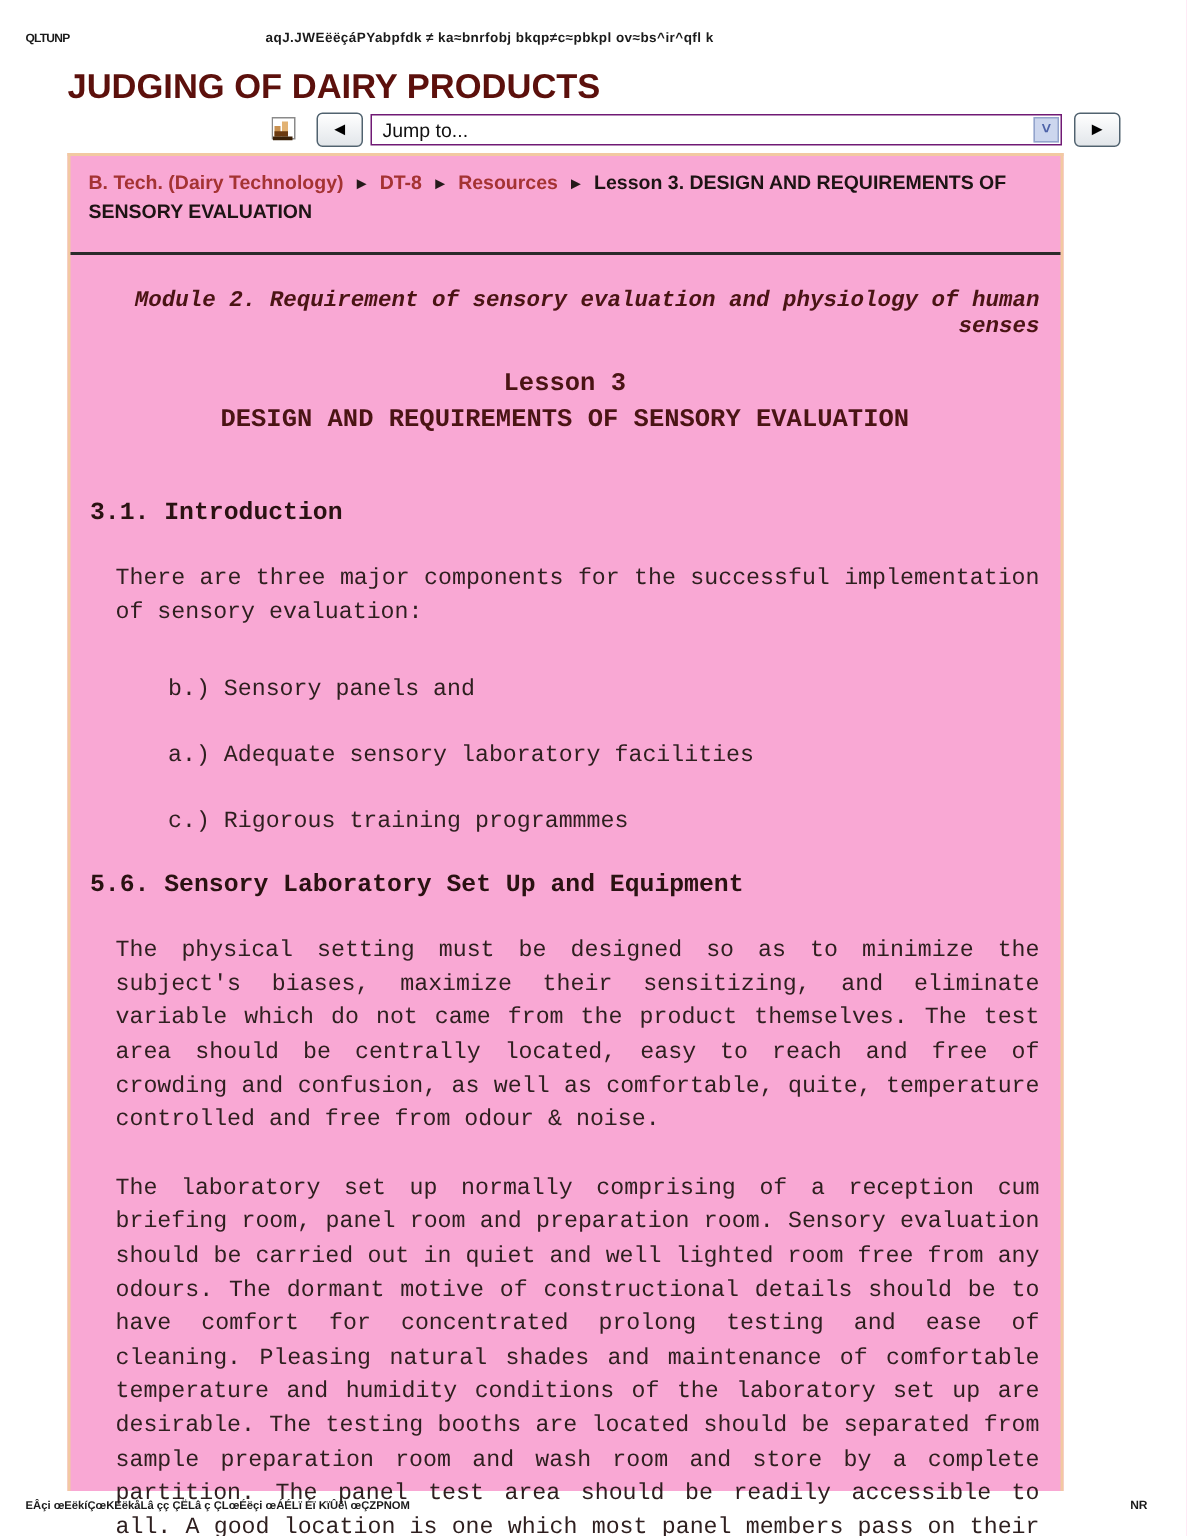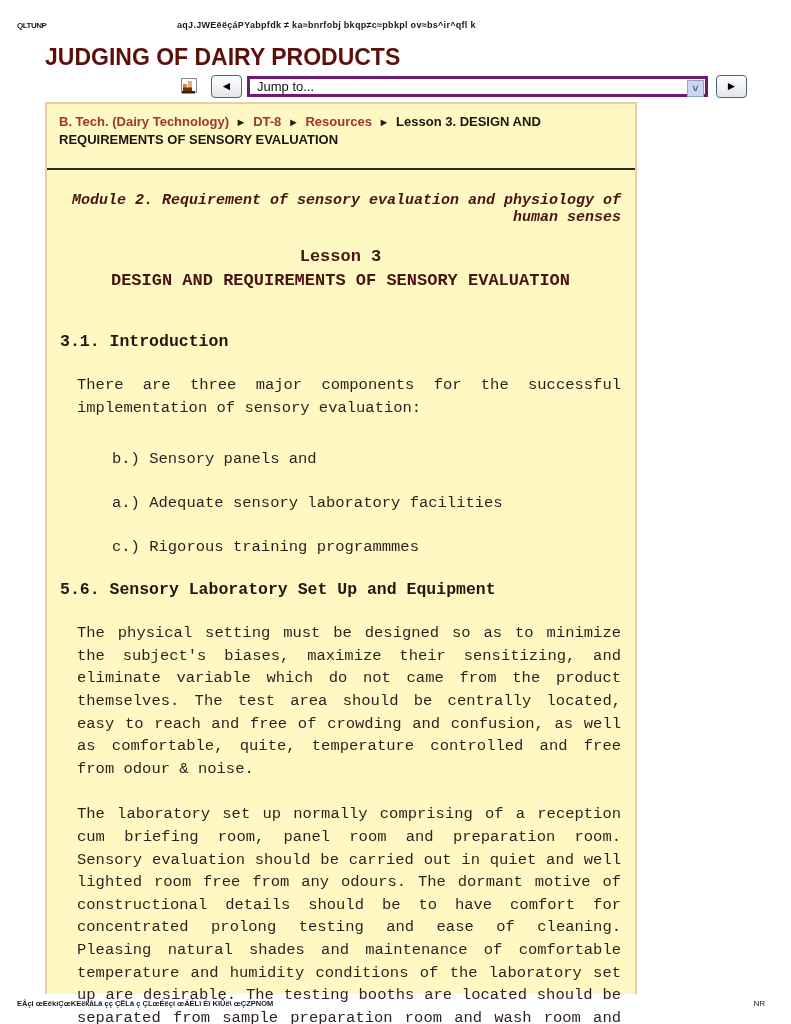--- a/index.html
+++ b/index.html
@@ -5,21 +5,21 @@
   * { margin:0; padding:0; box-sizing:border-box; }
   html,body { background:#ffffff; }
   body {
     width:791px; height:1024px; position:relative; overflow:hidden;
     font-family:"Liberation Sans", sans-serif;
   }
   
   .print-hdr-left  { position:absolute; top:21px; left:17px;  font-size:8px; color:#1a1a1a; letter-spacing:-0.5px; font-weight:bold;}
   .print-hdr-center{ position:absolute; top:20px; left:177px; font-size:9px; color:#1a1a1a; letter-spacing:0.3px; font-weight:bold;}
   .print-ftr-left  { position:absolute; top:999px; left:17px; font-size:7.5px; color:#1a1a1a; font-weight:bold;}
-  .print-ftr-right { position:absolute; top:999px; right:26px; font-size:8px; color:#1a1a1a; font-weight:normal;}
+  .print-ftr-right { position:absolute; top:999px; right:26px; font-size:8px; color:#1a1a1a; font-weight:bold;}
 
   
   .page-title {
     position:absolute; top:44px; left:45px;
     font-size:23px; font-weight:bold; color:#5c100c; letter-spacing:0px;
   }
 
   
   .toolbar {
     position:absolute; top:74px; left:181px; width:566px; height:24px;
@@ -28,34 +28,34 @@
   .grades-icon { width:17px; height:17px; margin-right:13px; cursor:pointer; }
   .nav-btn {
     width:31px; height:23px; border:1px solid #50626f; border-radius:4px;
     background:linear-gradient(#ffffff,#e2e6ea);
     display:flex; align-items:center; justify-content:center;
     font-size:12px; color:#000; cursor:pointer; flex:0 0 auto;
   }
   .nav-btn.back { margin-right:5px; }
   .nav-btn.fwd  { margin-left:8px; }
   .jump-select {
-    flex:1 1 auto; height:21px; border:3px solid #701a75; background:#fff;
+    flex:1 1 auto; height:21px; border:1px solid #701a75; background:#fff;
     position:relative; display:flex; align-items:center;
     font-size:13px; color:#111; padding-left:7px; cursor:pointer;
   }
   .select-btn {
     position:absolute; right:1px; top:1px; width:17px; height:17px;
     background:#ccd6ee; border:1px solid #93a4cc; color:#4d62a8;
     font-size:11px; line-height:15px; text-align:center; font-weight:bold;
   }
 
   
   .content-box {
-    position:absolute; top:102px; left:45px; width:592px; height:892px;
-    border:2px solid #f2c9a2; border-bottom:none; background:#fef9c3;
+    position:absolute; top:102px; left:45px; width:664px; height:892px;
+    border:2px solid #f2c9a2; border-bottom:none; background:#f9a8d4;
   }
   .breadcrumb {
     padding:9px 12px 0 12px; height:64px;
     font-size:13px; font-weight:bold; line-height:17px; color:#1d1414;
   }
   .breadcrumb a { color:#a43333; text-decoration:none; cursor:pointer; }
   .breadcrumb .sep { color:#241a1a; font-size:11px; padding:0 3px; }
   .breadcrumb .current { color:#1d1414; }
   .rule { border:none; border-top:2px solid #2b2b2b; margin:0; }
 

